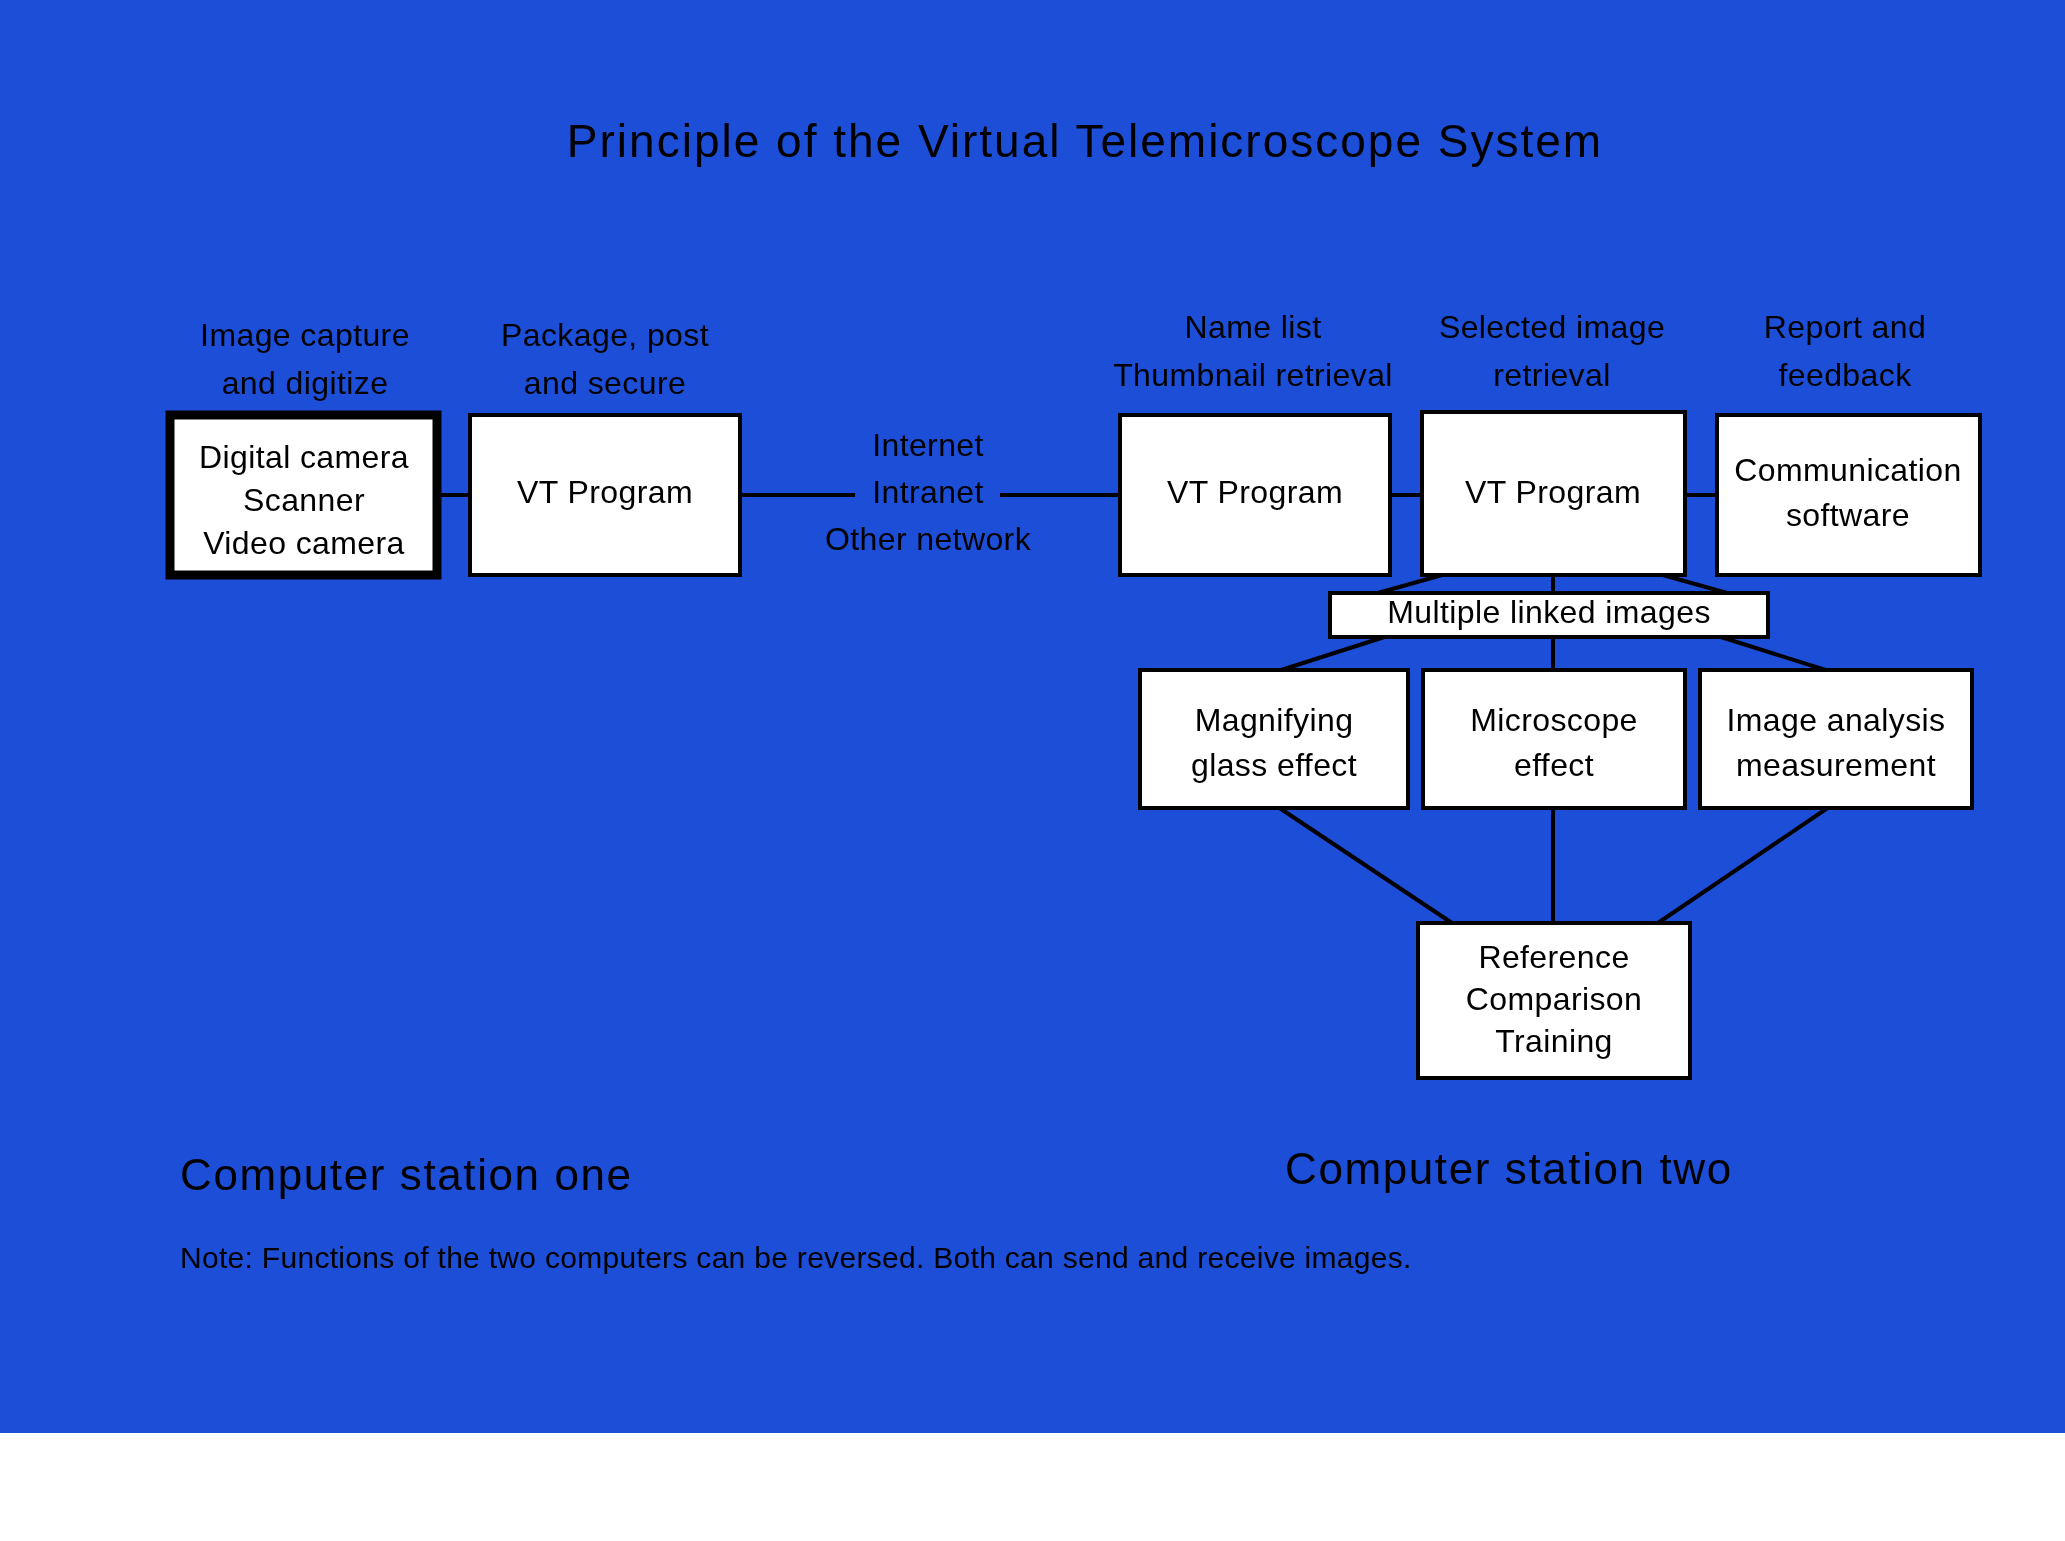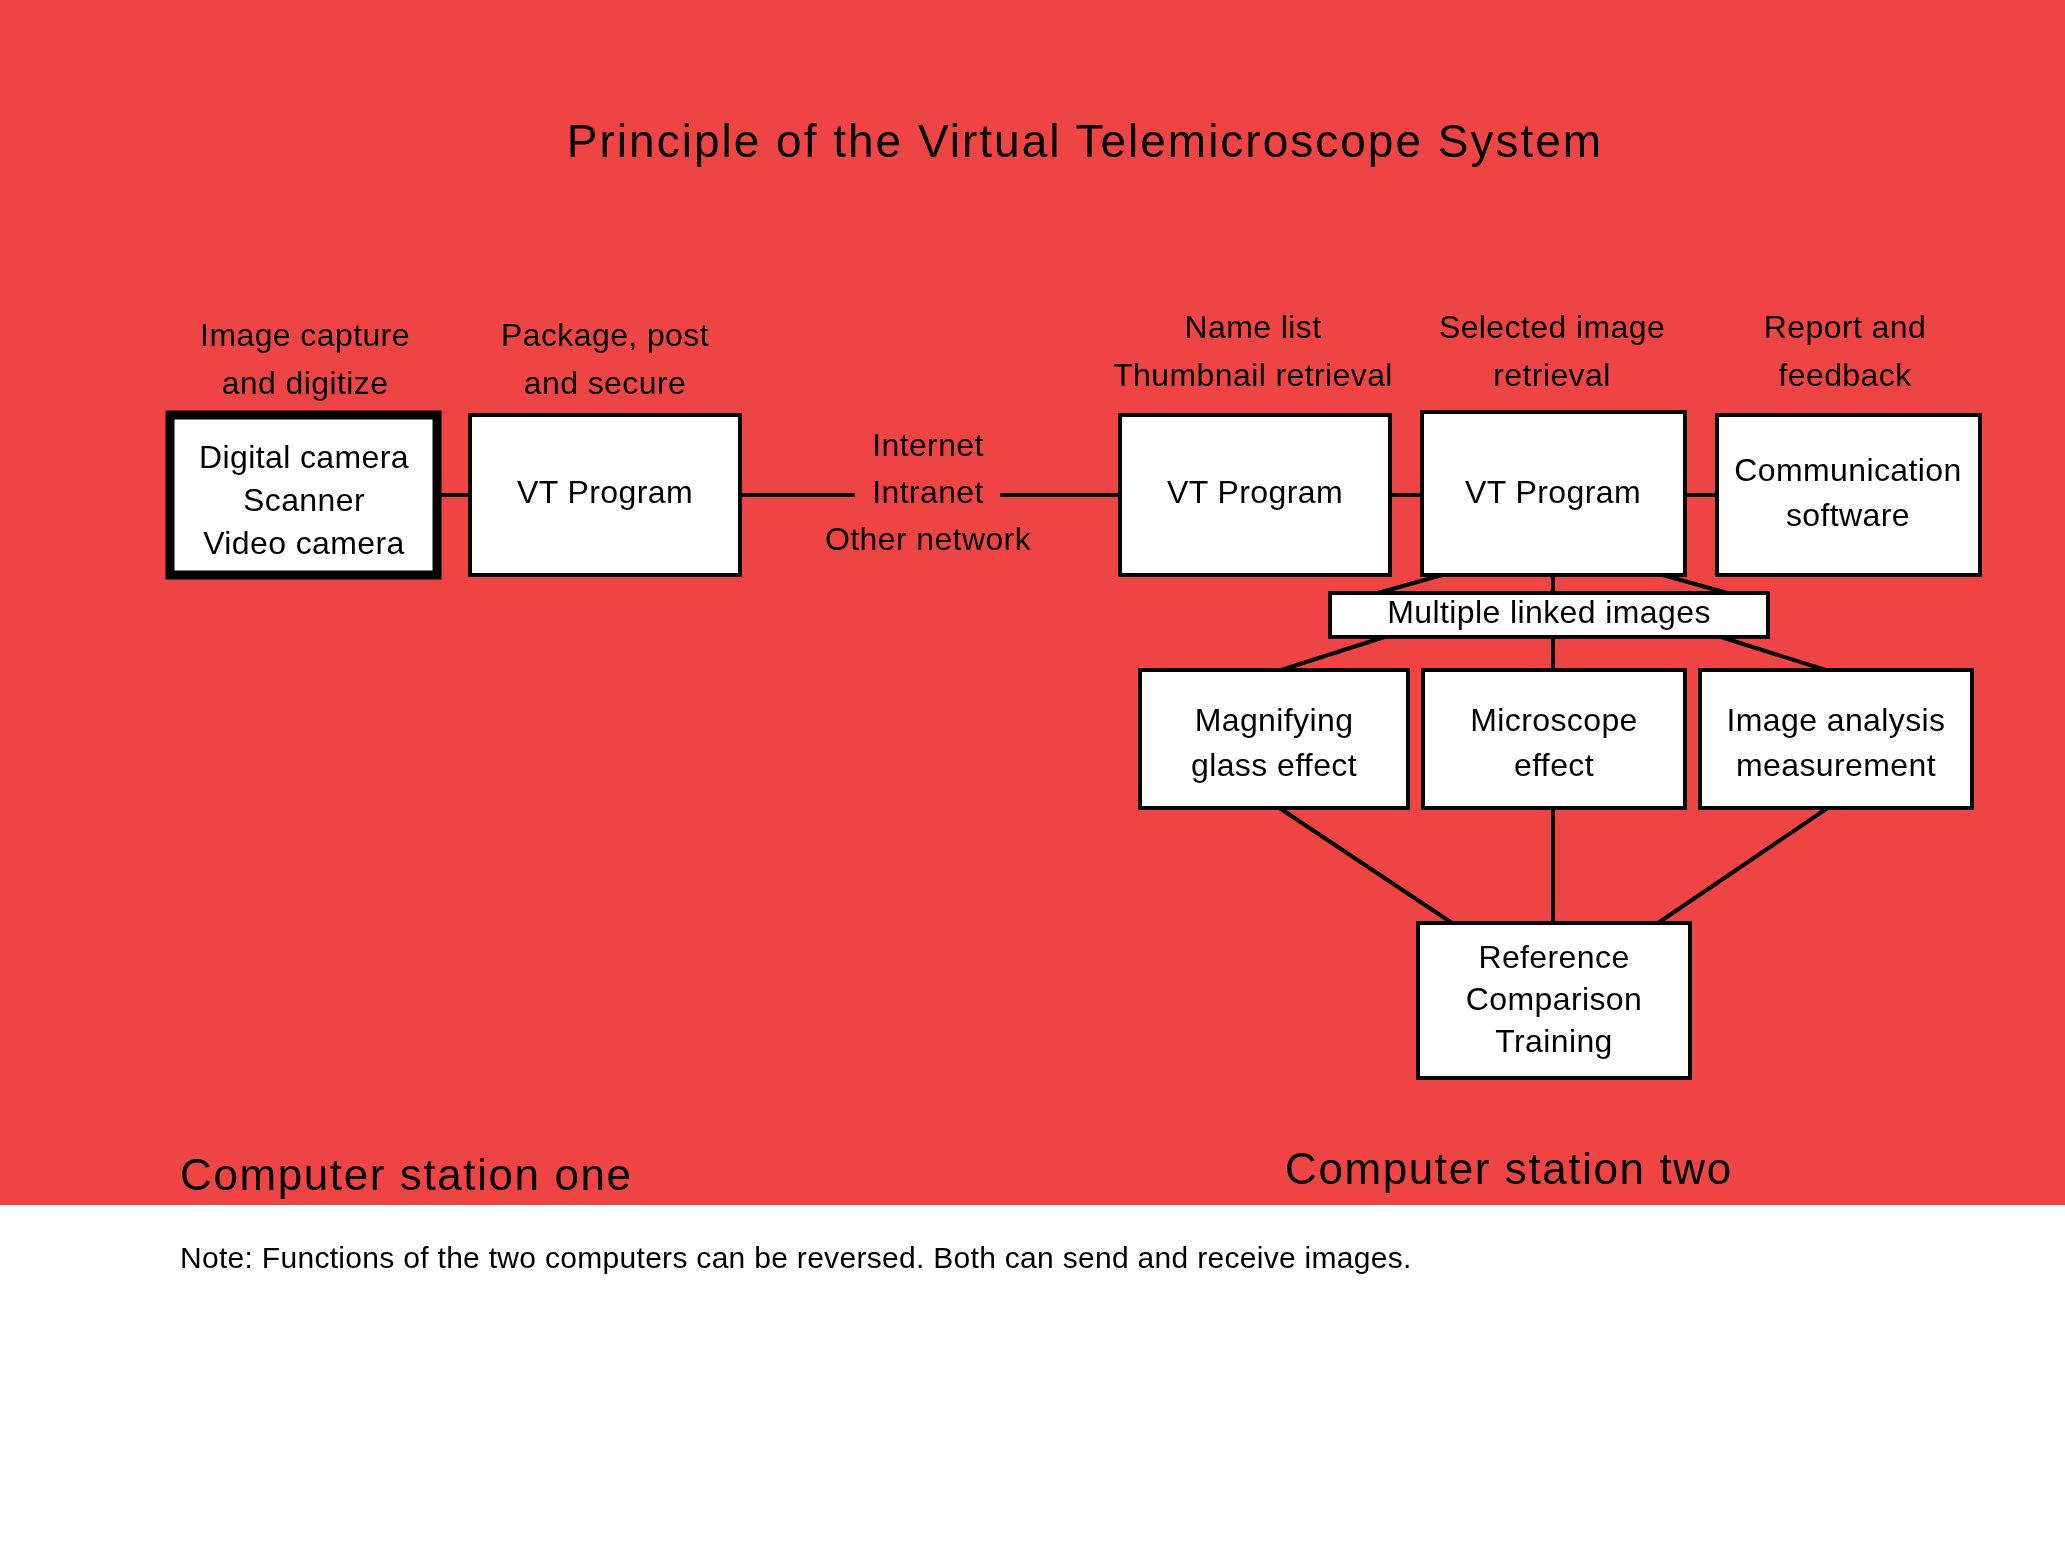--- a/index.html
+++ b/index.html
@@ -10,22 +10,22 @@
   body {
     width: 2065px;
     height: 1541px;
     font-family: "Liberation Sans", sans-serif;
     color: #000000;
     overflow: hidden;
   }
   #page {
     position: relative;
     width: 2065px;
-    height: 1205px;
-    background: #ef4444;
+    height: 1433px;
+    background: #1d4ed8;
   }
   #diagram {
     position: absolute;
     left: 0;
     top: 0;
     width: 2065px;
     height: 1541px;
     display: block;
   }
   text {

